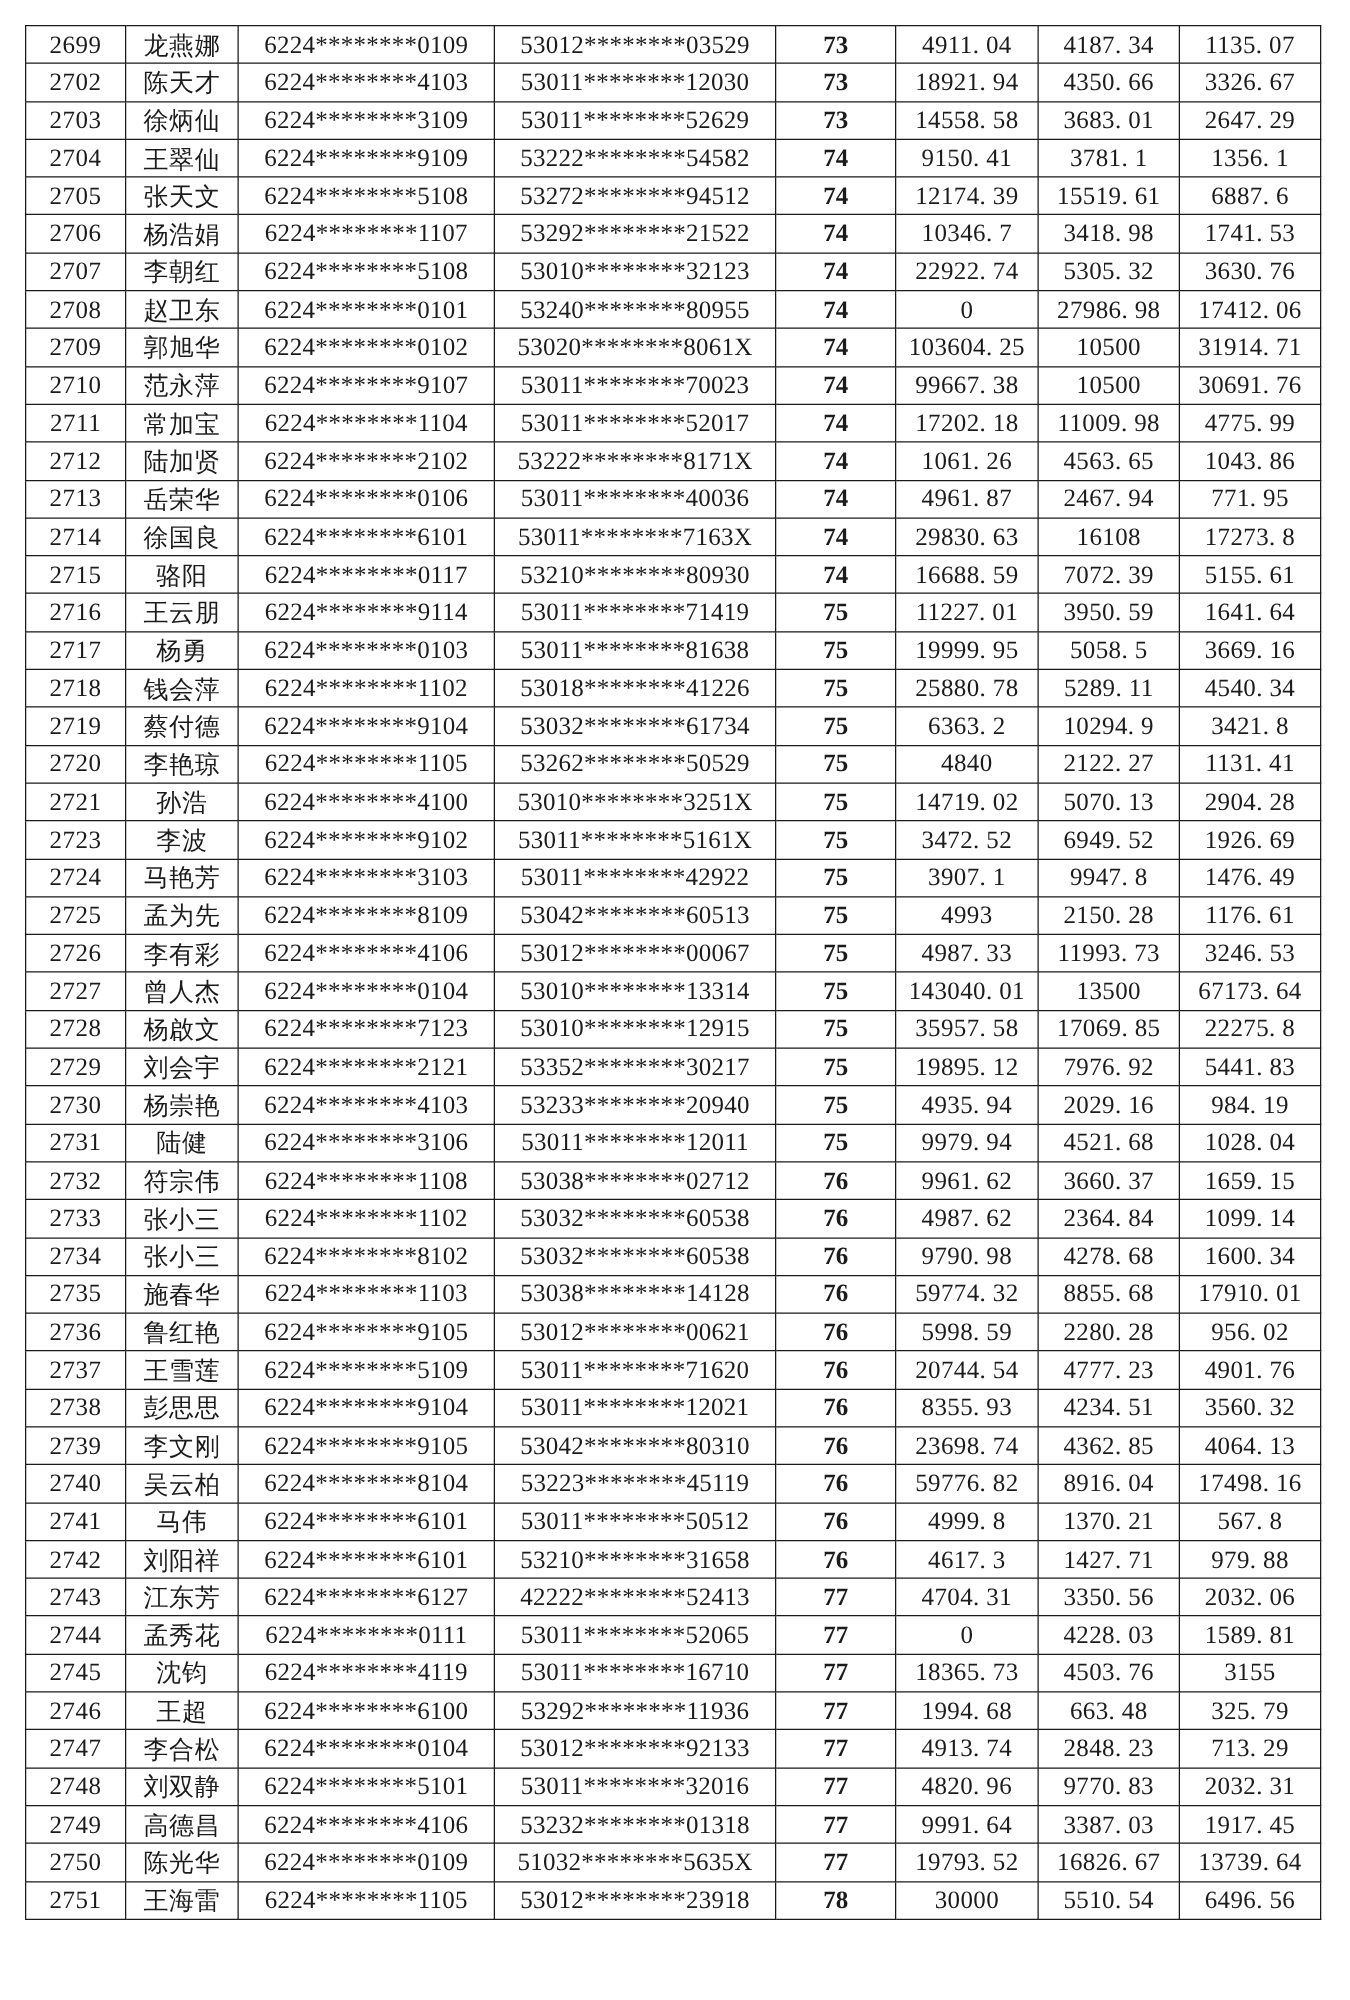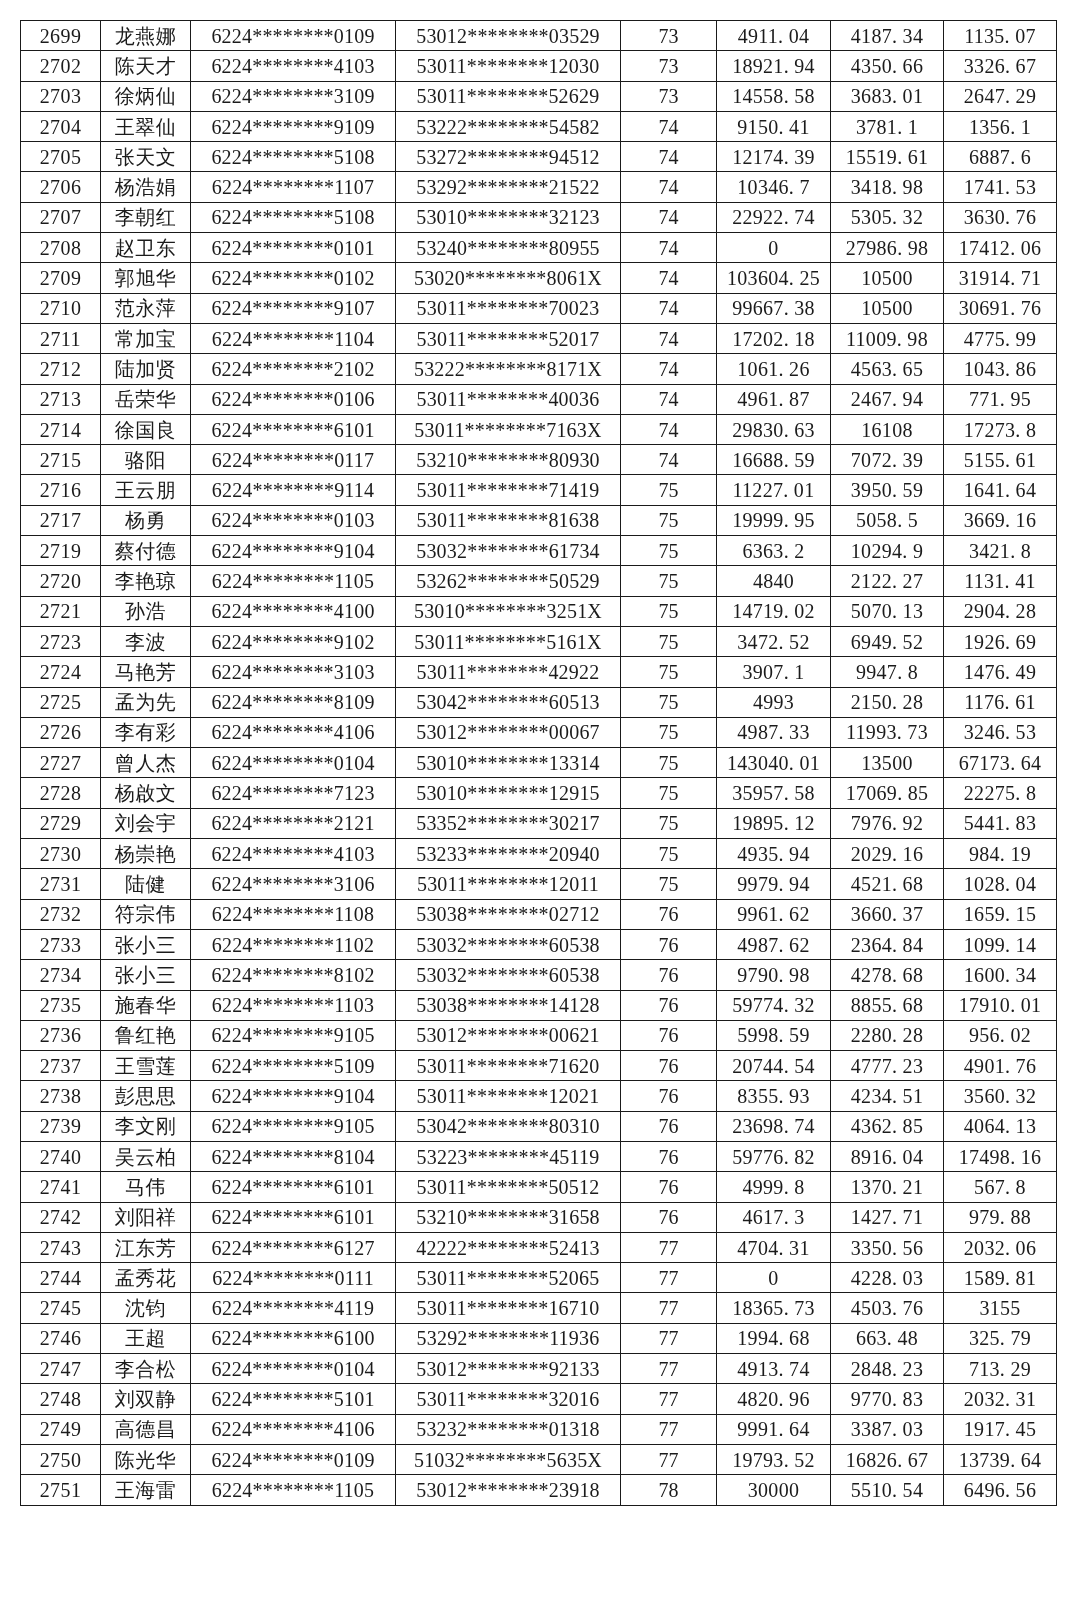--- a/index.html
+++ b/index.html
@@ -50,21 +50,21 @@
   td.col-name {
     font-family: "DejaVu Sans", "Liberation Sans", sans-serif;
     font-size: 19px;
     font-weight: 400;
     letter-spacing: 0.5px;
   }
   td.col-card, td.col-id {
     font-size: 19.5px;
     letter-spacing: 0.2px;
   }
-  td.col-code { font-size: 20px; }
+  td.col-code { font-size: 20px; font-weight: bold; }
   td.col-amt  { font-size: 20px; letter-spacing: 0.3px; }
 </style>
 </head>
 <body>
 
 <div id="sheet">
   <table class="data-table">
     <colgroup>
       <col class="c-seq">
         <col class="c-name">
@@ -240,20 +240,30 @@
           <td class="col-seq">2717</td>
           <td class="col-name">杨勇</td>
           <td class="col-card">6224********0103</td>
           <td class="col-id">53011********81638</td>
           <td class="col-code">75</td>
           <td class="col-amt">19999. 95</td>
           <td class="col-amt">5058. 5</td>
           <td class="col-amt">3669. 16</td>
         </tr>
         <tr>
+          <td class="col-seq">2718</td>
+          <td class="col-name">钱会萍</td>
+          <td class="col-card">6224********1102</td>
+          <td class="col-id">53018********41226</td>
+          <td class="col-code">75</td>
+          <td class="col-amt">25880. 78</td>
+          <td class="col-amt">5289. 11</td>
+          <td class="col-amt">4540. 34</td>
+        </tr>
+        <tr>
           <td class="col-seq">2719</td>
           <td class="col-name">蔡付德</td>
           <td class="col-card">6224********9104</td>
           <td class="col-id">53032********61734</td>
           <td class="col-code">75</td>
           <td class="col-amt">6363. 2</td>
           <td class="col-amt">10294. 9</td>
           <td class="col-amt">3421. 8</td>
         </tr>
         <tr>

